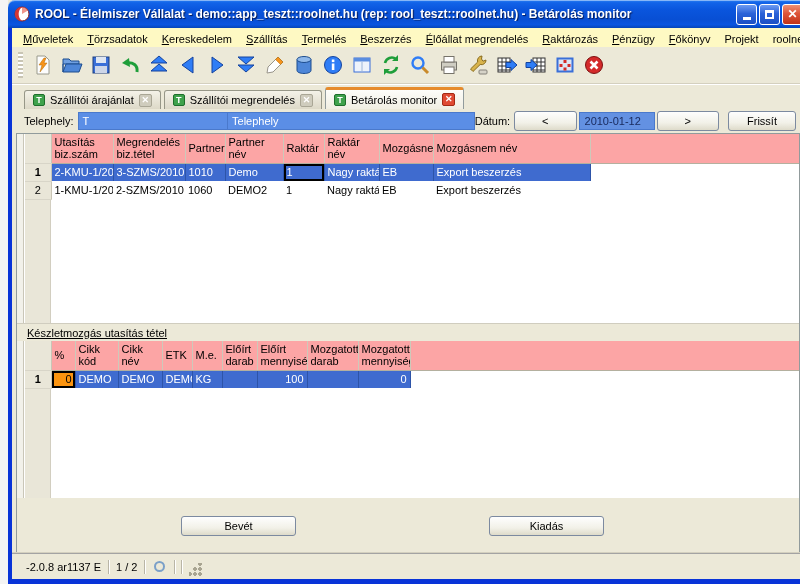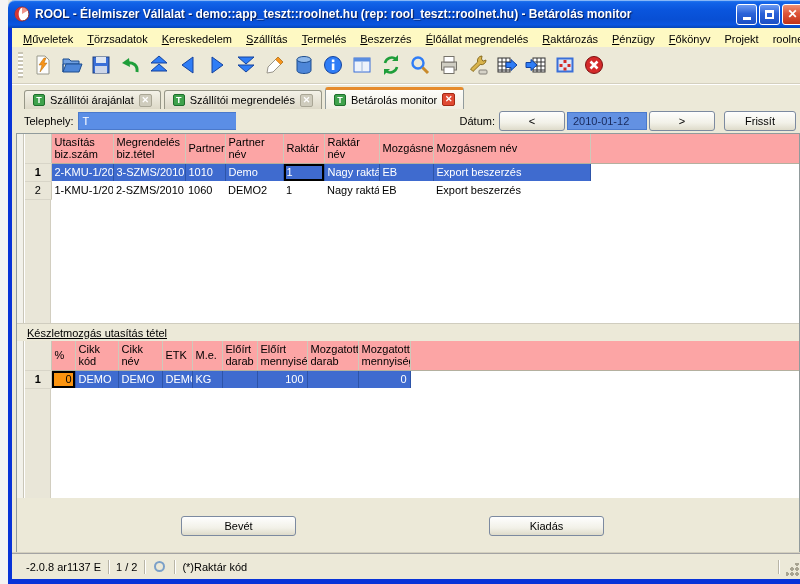--- a/index.html
+++ b/index.html
@@ -322,20 +322,21 @@
       <div class="mtab active">
         <span class="t-ico">T</span>
         <span>Betárolás monitor</span>
         <span class="tab-close red">✕</span>
       </div>
     </div>
 
     <div class="filter-row">
       <span class="flabel">Telephely:</span>
       <div class="site-code">T</div>
+      <div class="site-name">Telephely</div>
       <span class="fspacer"></span>
       <span class="flabel">Dátum:</span>
       <button class="xpbtn btn-prev">&lt;</button>
       <div class="date-field">2010-01-12</div>
       <button class="xpbtn btn-next">&gt;</button>
       <button class="xpbtn btn-refresh">Frissít</button>
     </div>
 
 
     <div class="panel">
@@ -455,19 +456,18 @@
       </div>
     </div>
 
     <div class="statusbar">
       <span class="sseg">-2.0.8 ar1137 E</span>
       <span class="ssep"></span>
       <span class="sseg">1 / 2</span>
       <span class="ssep"></span>
       <span class="scircle"></span>
       <span class="ssep"></span>
-      <span class="sseg shint">(*)Raktár kód</span>
       <span class="ssep"></span>
       <span class="grip"></span>
     </div>
 
   </div>
 </div>
 
 </body></html>

